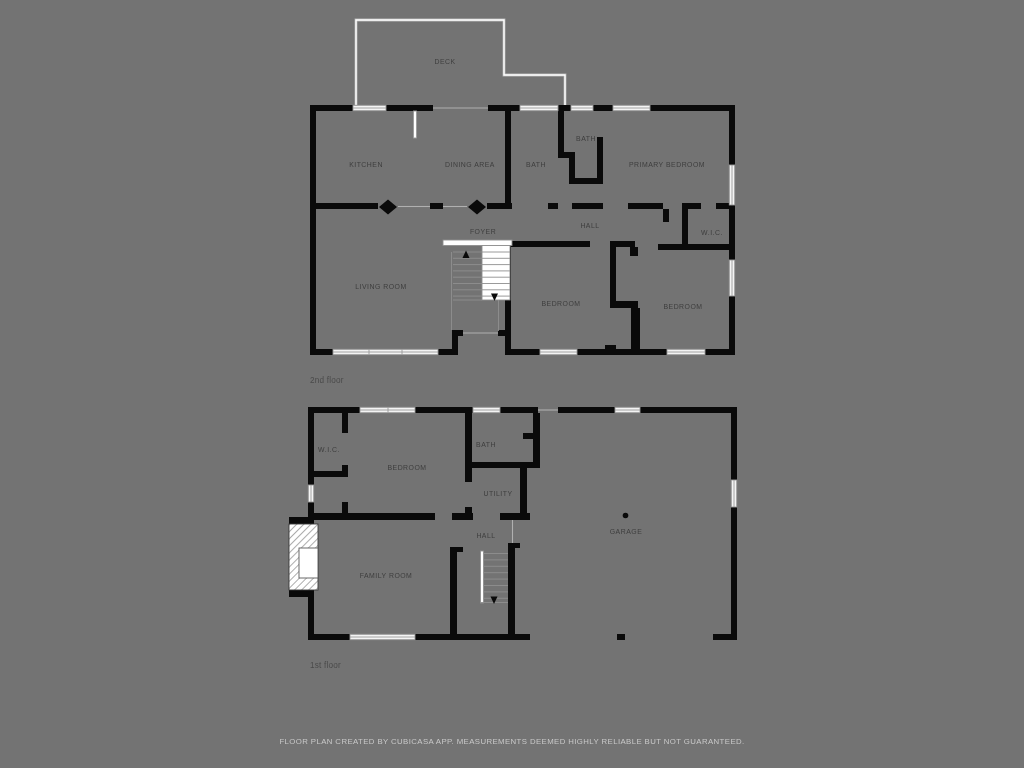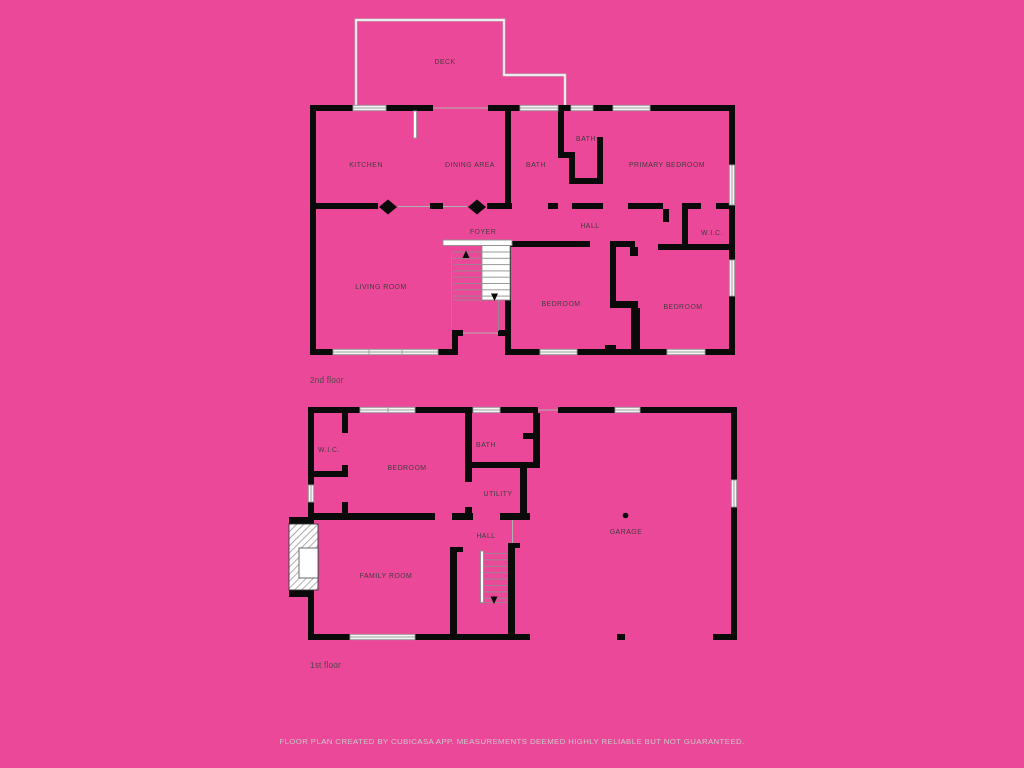--- a/index.html
+++ b/index.html
@@ -5,21 +5,21 @@
   :root{
     --wall:#0a0a0a;
     --window_fill:#f4f4f4;
     --window_stroke:#9a9a9a;
     --thin_line:#b0b0b0;
     --room_label:#3d3d3d;
     --floor_label:#4a4a4a;
     --footer_text:#c9c9c9;
   }
   html,body{margin:0;padding:0;background:#ffffff;}
-  .stage{position:relative;width:1024px;height:768px;background:#ec4899;overflow:hidden;}
+  .stage{position:relative;width:1024px;height:768px;background:#737373;overflow:hidden;}
   svg{display:block;}
   .wall{fill:var(--wall);}
   .win-rect{fill:var(--window_fill);stroke:var(--window_stroke);stroke-width:0.9;}
   .win-line{stroke:var(--window_stroke);stroke-width:0.9;}
   .thin{stroke:var(--thin_line);stroke-width:1.1;fill:none;}
   .stair-line{stroke:#8f8f8f;stroke-width:0.9;fill:none;}
   .stair-box{stroke:#8f8f8f;stroke-width:0.9;fill:#ffffff;}
   .deck-outer{stroke:#b5b5b5;stroke-width:2.8;fill:none;}
   .deck-inner{stroke:#ffffff;stroke-width:1.4;fill:none;}
   .room-label{

